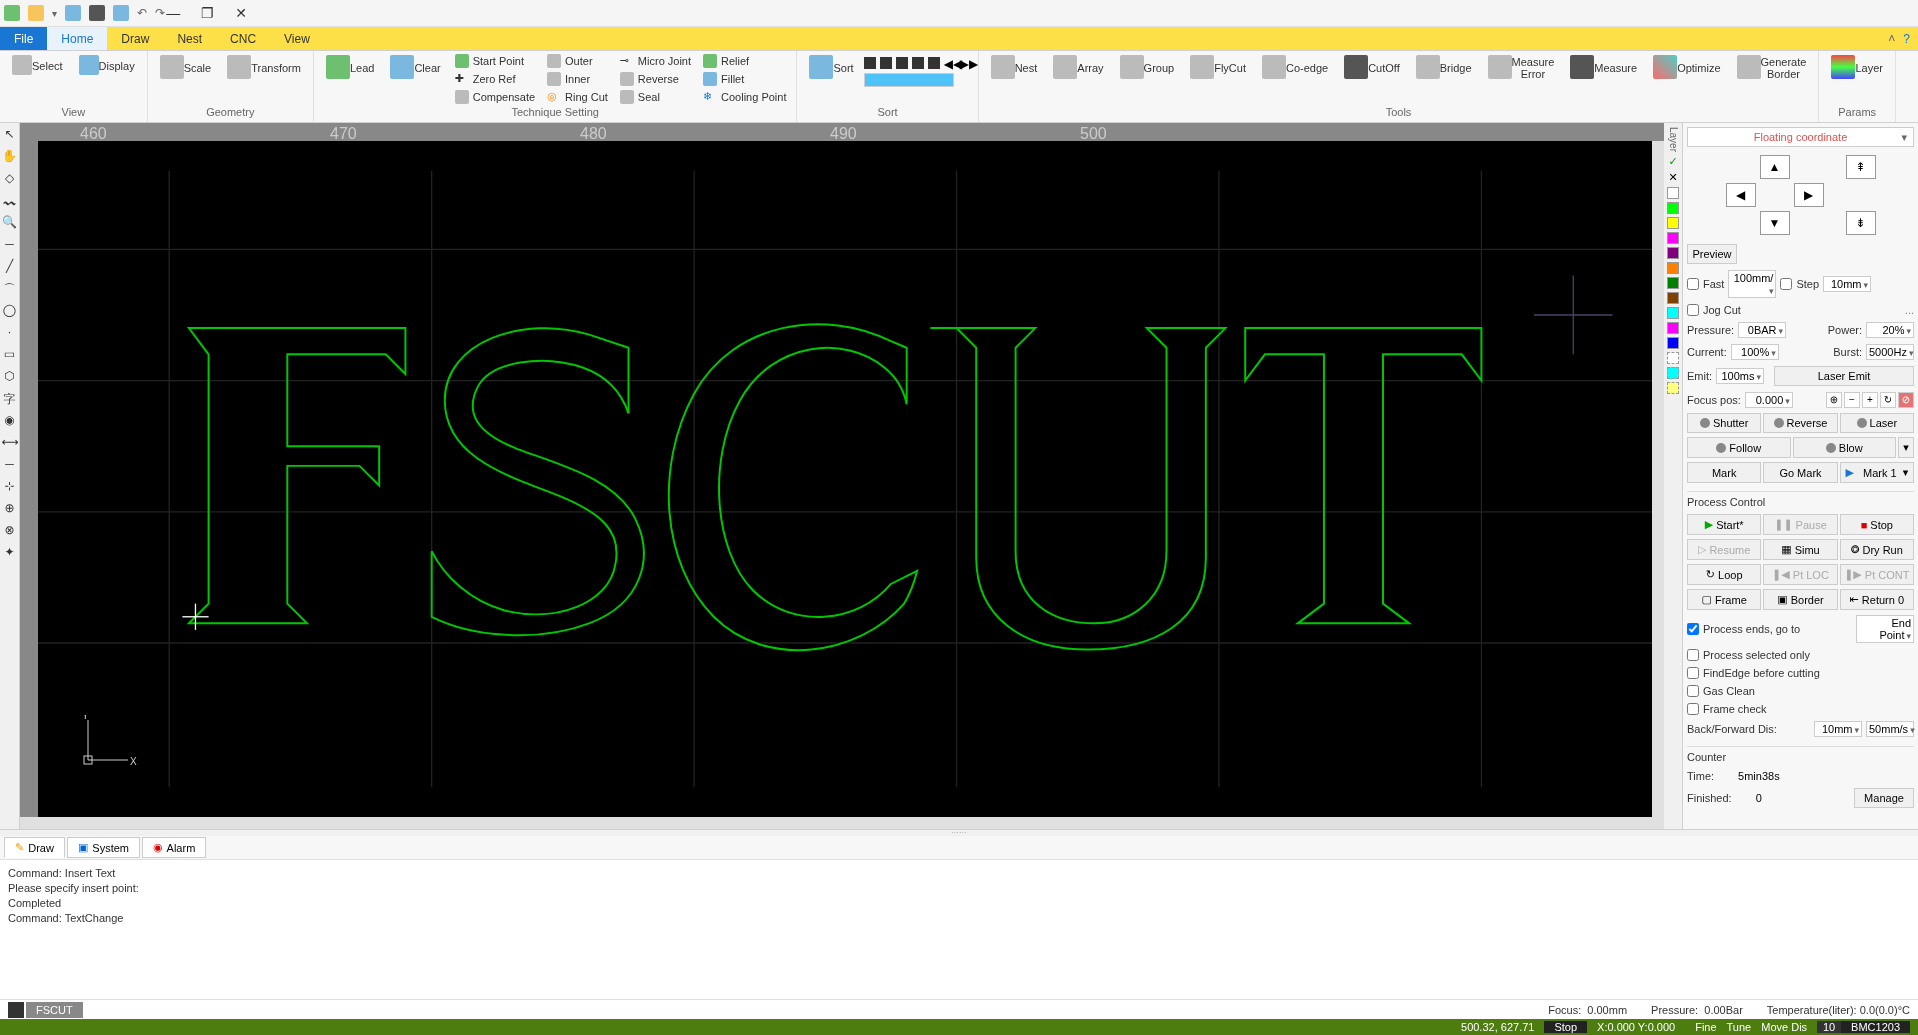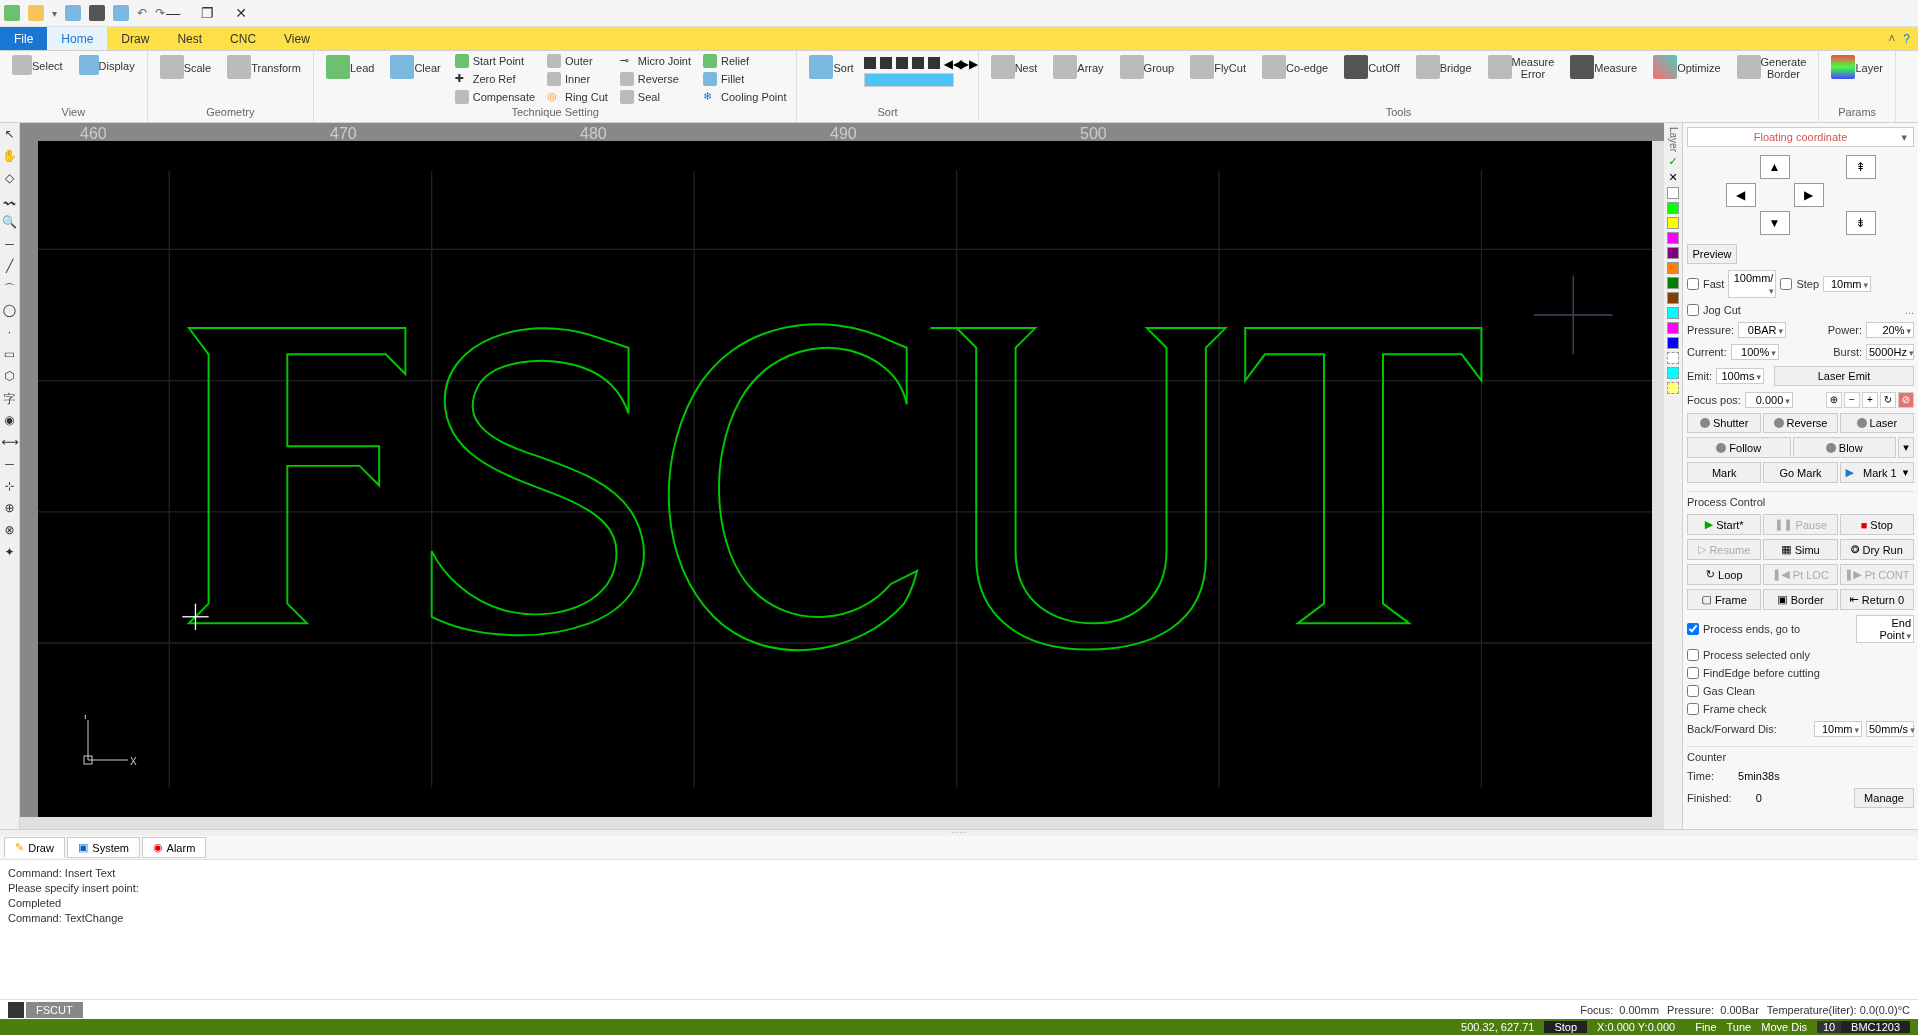--- a/index.html
+++ b/index.html
@@ -84,21 +84,21 @@
 .log-area { height: 170px; border-top: 1px solid #d0d0d0; display: flex; flex-direction: column; }
 .log-handle { height: 6px; background: #f0f0f0; text-align: center; color: #aaa; font-size: 8px; line-height: 6px; }
 .log-tabs { height: 24px; background: #f7f7f7; display: flex; align-items: center; padding: 0 4px; gap: 2px; border-bottom: 1px solid #e0e0e0; }
 .log-tab { padding: 3px 10px; font-size: 11px; border: 1px solid #ccc; background: #fff; cursor: pointer; display: flex; align-items: center; gap: 4px; }
 .log-tab.active { background: #fff; border-bottom-color: #fff; }
 .log-body { flex: 1; padding: 6px 8px; font-size: 11px; color: #333; line-height: 15px; background: #fff; }
 
 
 .status-bar1 { height: 20px; background: #fff; border-top: 1px solid #e0e0e0; display: flex; align-items: center; padding: 0 8px; font-size: 11px; color: #333; }
 .status-bar1 .tab-label { background: #888; color: #fff; padding: 2px 10px; font-size: 11px; }
-.status-right { margin-left: auto; display: flex; gap: 8px; }
+.status-right { margin-left: auto; display: flex; gap: 24px; }
 .status-bar2 { height: 16px; background: #4d7c0f; color: #fff; display: flex; align-items: center; padding: 4px 8px; font-size: 11px; }
 .status-bar2 .sb-cell { padding: 0 10px; }
 .status-bar2 .sb-right { margin-left: auto; display: flex; }
 .sb-input { width: 24px; background: #333; color: #fff; border: none; font-size: 11px; text-align: center; }
 
 
 .ico { background: #7ab8e0; border-radius: 2px; }
 .ico.yellow { background: #f7c55c; }
 .ico.green { background: #6cc070; }
 .ico.gray { background: #bbb; }

